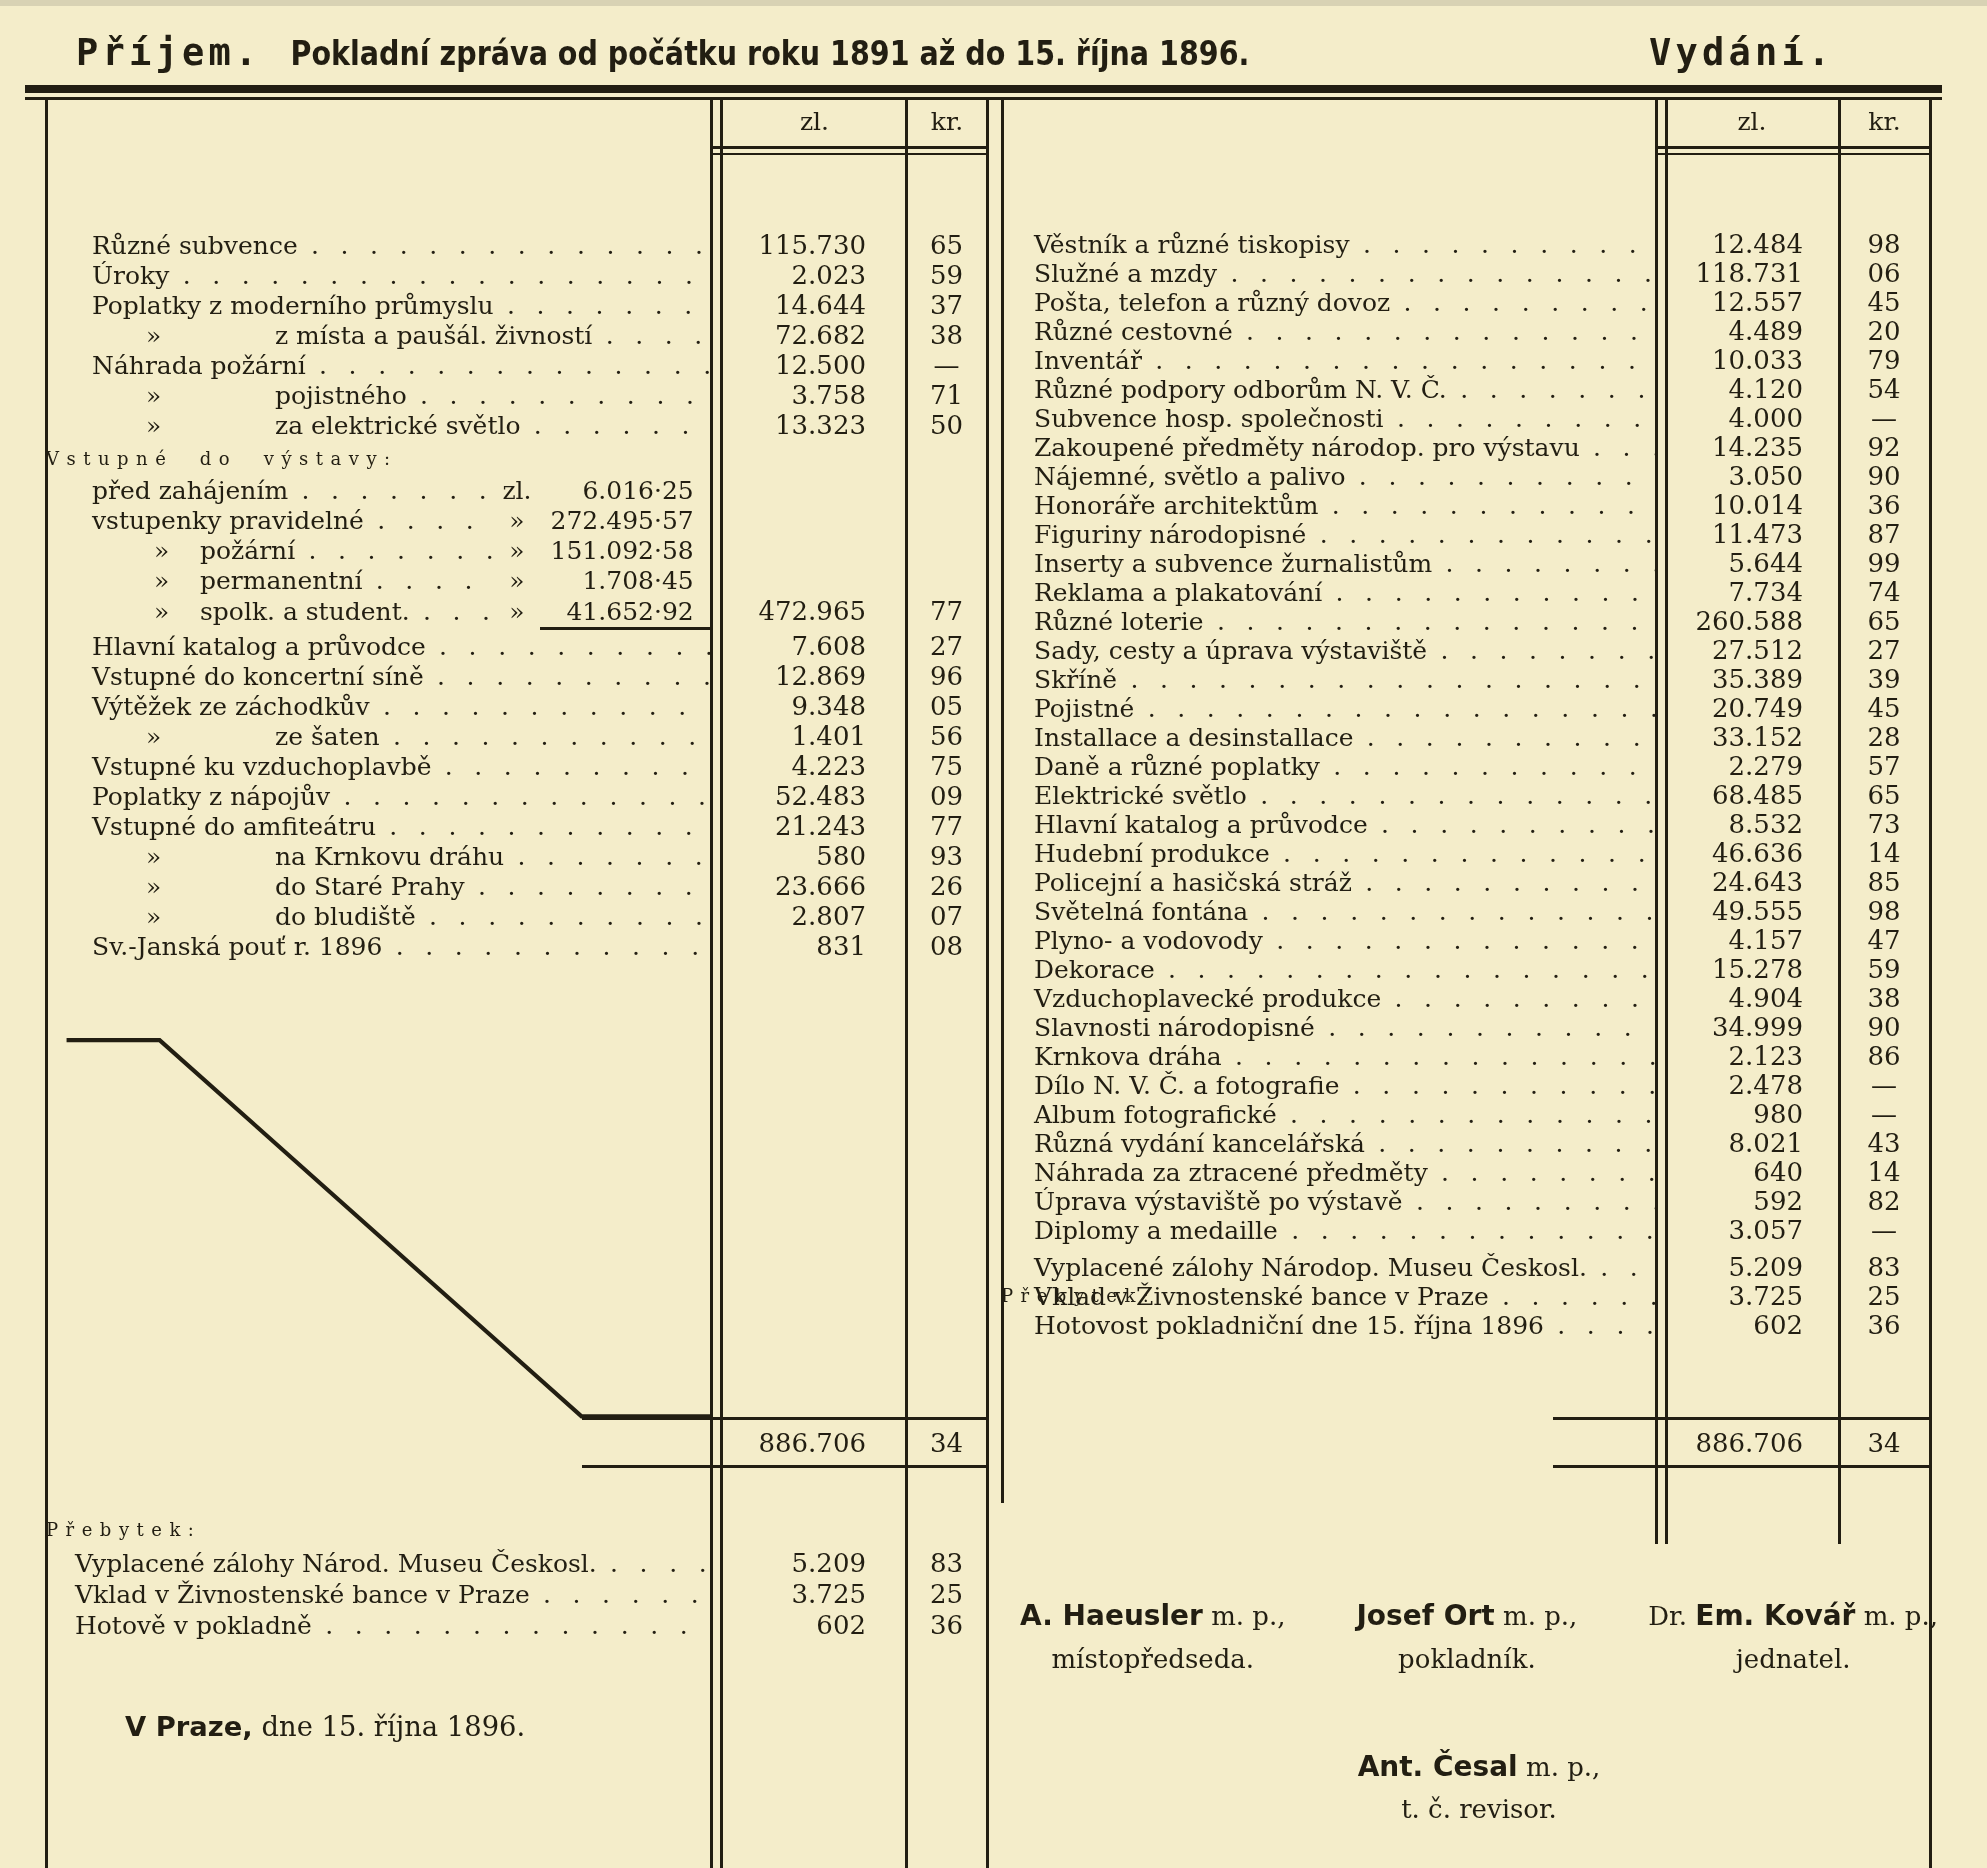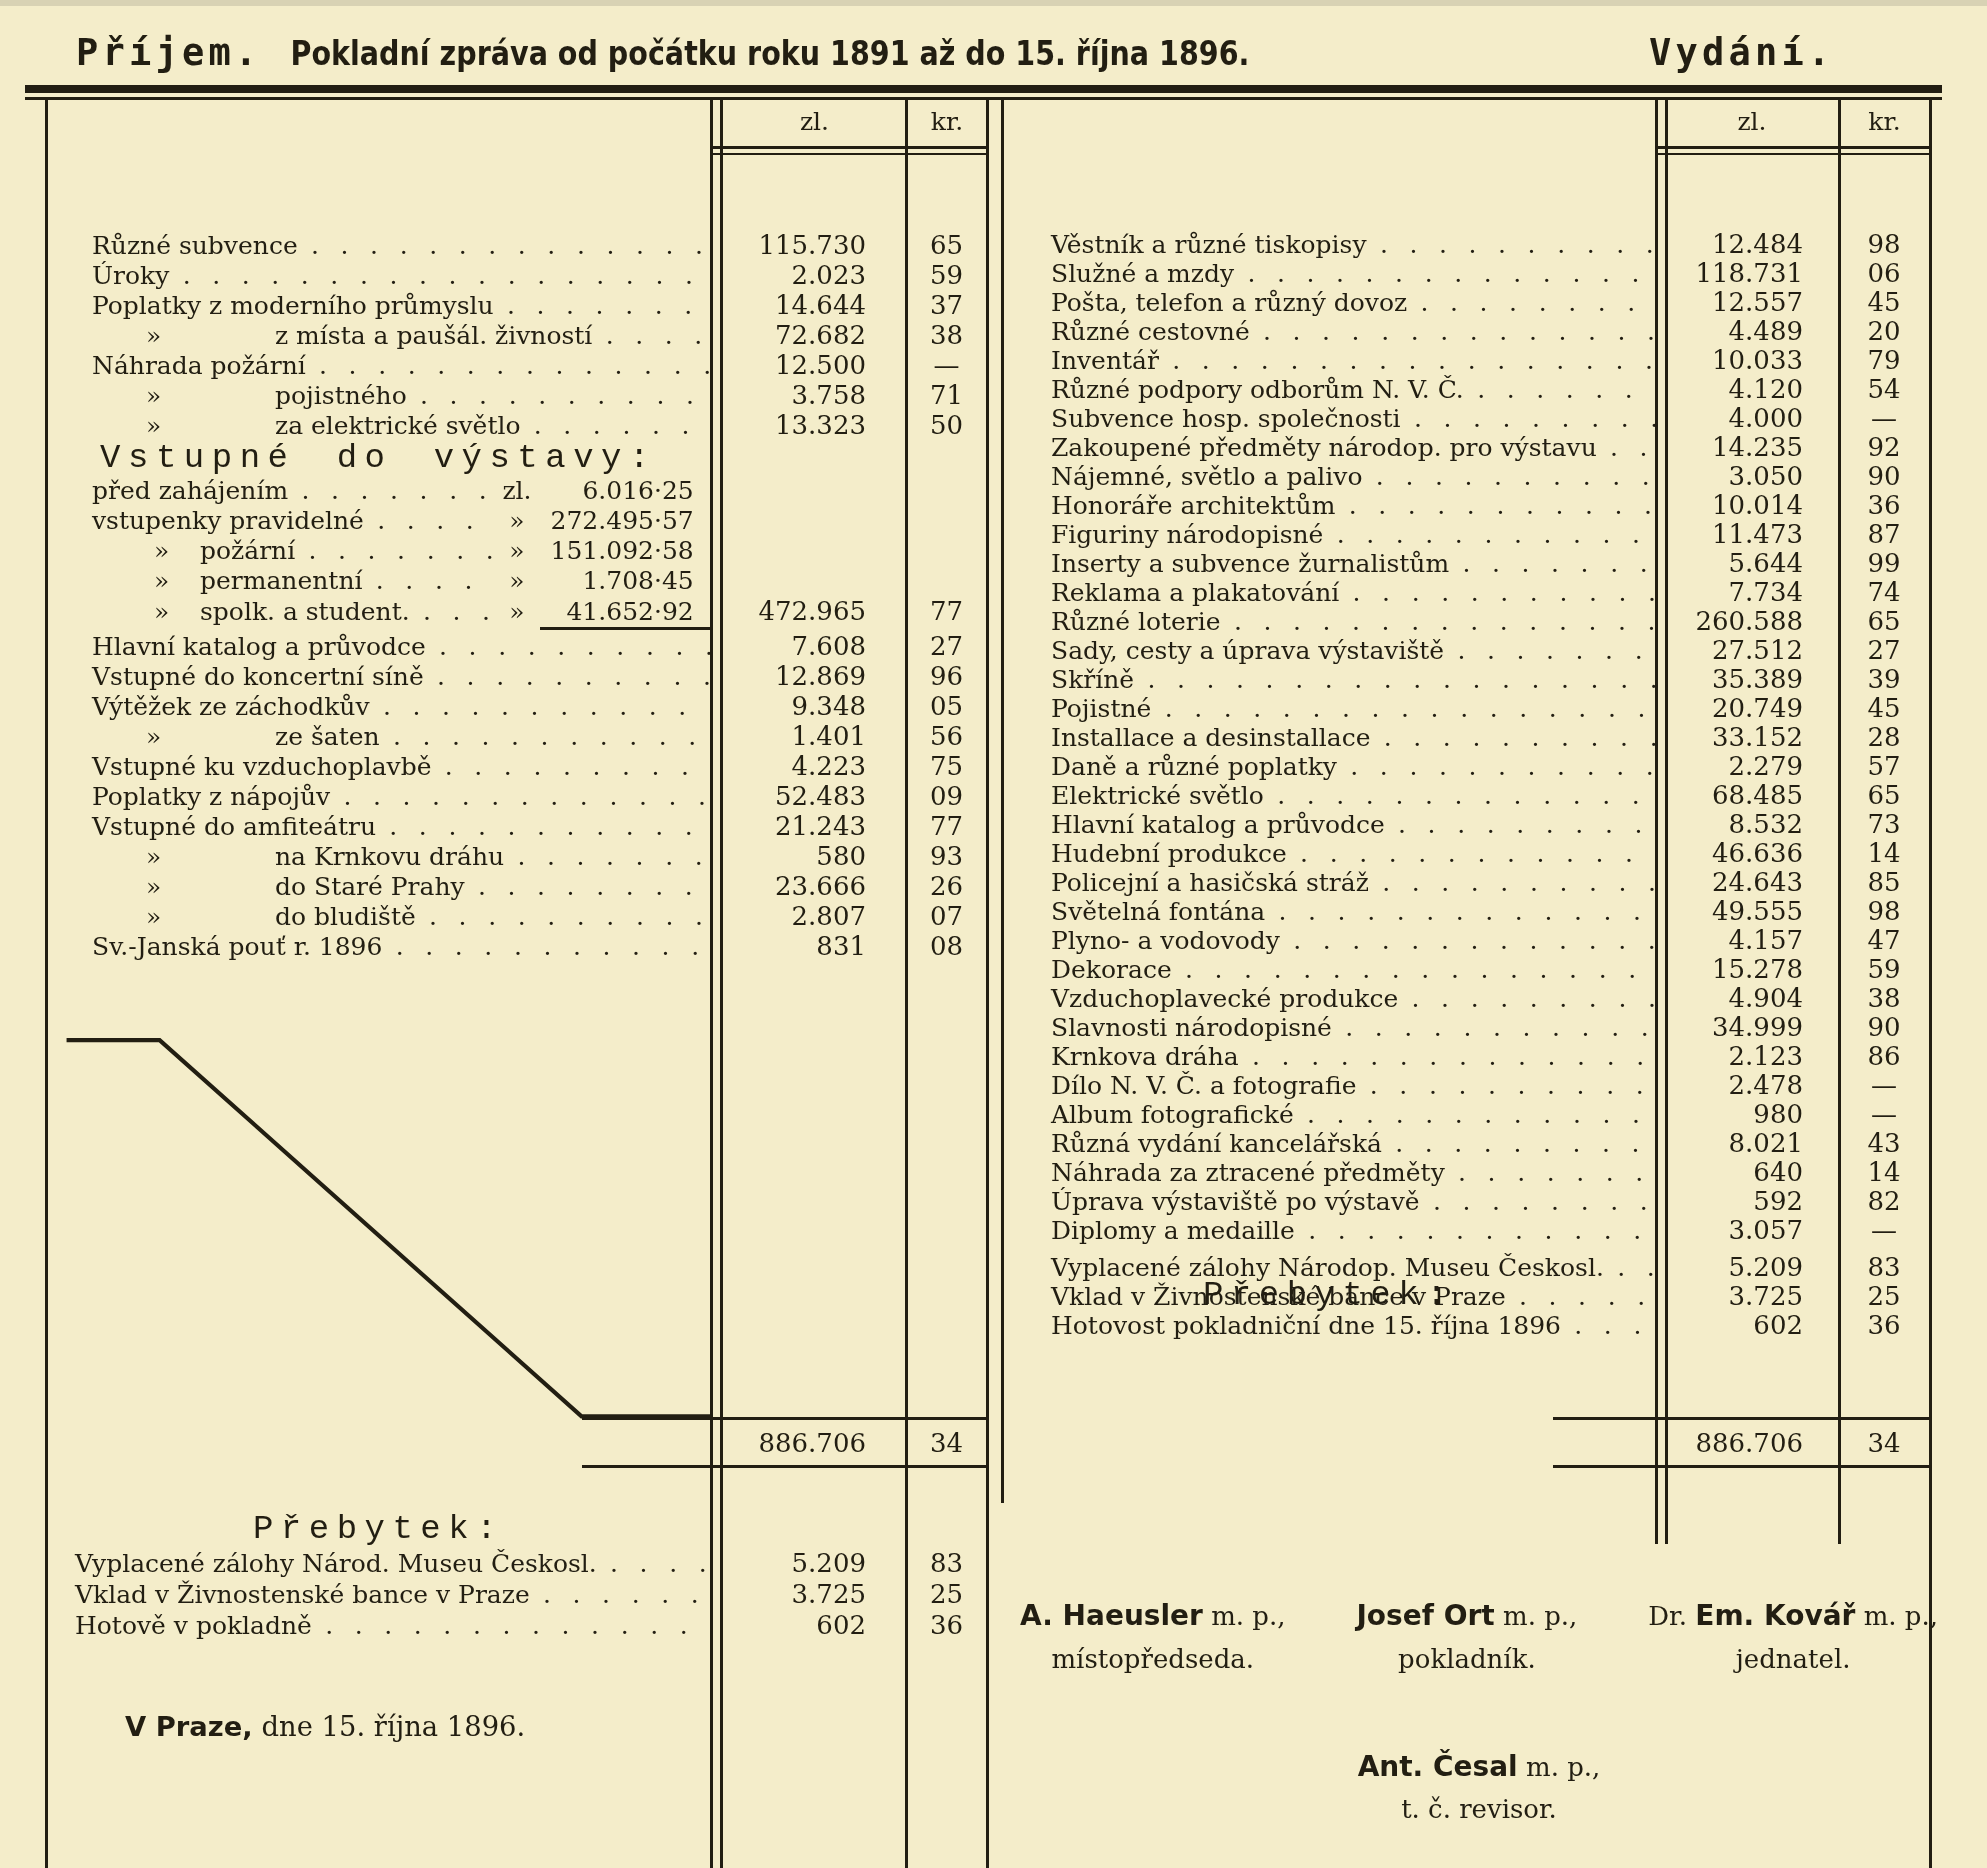--- a/index.html
+++ b/index.html
@@ -19,37 +19,37 @@
   .hline,.vline{position:absolute;background:#221e12;}
   .strike-svg{position:absolute;left:0;top:0;pointer-events:none;}
 
   
   .colhdr{position:absolute;top:101px;font-size:25px;text-align:center;}
 
   
   .rows{position:absolute;}
   .row{display:flex;align-items:baseline;height:30px;line-height:30px;
        padding-left:46px;font-size:25px;white-space:nowrap;}
-  .exp .row{height:29px;line-height:29px;padding-left:50px;}
+  .exp .row{height:29px;line-height:29px;padding-left:33px;}
   .lbl{white-space:nowrap;}
   .marker{flex:0 0 183px;padding-left:54px;box-sizing:border-box;}
   .marker:empty{display:none;}
   .srow .marker{flex:0 0 108px;padding-left:62px;}
   .leader{flex:1 1 0;min-width:0;overflow:hidden;white-space:nowrap;padding:0 10px 0 13.3px;}
   .leader::after{content:"..........................................";letter-spacing:21.6px;}
   .unit{flex:0 0 50px;text-align:center;}
   .amt{flex:0 0 170px;text-align:right;padding-right:18.3px;box-sizing:border-box;}
   .cell-zl{flex:0 0 194px;text-align:right;padding-right:40px;box-sizing:border-box;font-size:26px;}
   .cell-kr{flex:0 0 81px;text-align:center;box-sizing:border-box;font-size:26px;}
   .exp .cell-zl{flex:0 0 182px;padding-right:35px;}
   .exp .cell-kr{flex:0 0 92px;}
 
   .heading-row{position:absolute;height:37px;line-height:37px;}
-  .head-span{display:inline-block;text-align:center;font-size:34px;
-             letter-spacing:7.5px;word-spacing:13.3px;font-family:Liberation Mono, monospace;}
+  .head-span{display:inline-block;text-align:left;font-size:18px;
+             letter-spacing:7.5px;word-spacing:13.3px;}
   #income-heading .head-span,#income-surplus-heading .head-span{width:665px;}
   #expense-surplus-heading .head-span{width:655px;}
 
   
   .trow{position:absolute;display:flex;align-items:baseline;height:43px;line-height:43px;
         font-size:26.6px;}
   .trow .spacer{flex:1 1 0;}
 
   
   #income-surplus-rows .row{height:31px;line-height:31px;padding-left:29px;}

